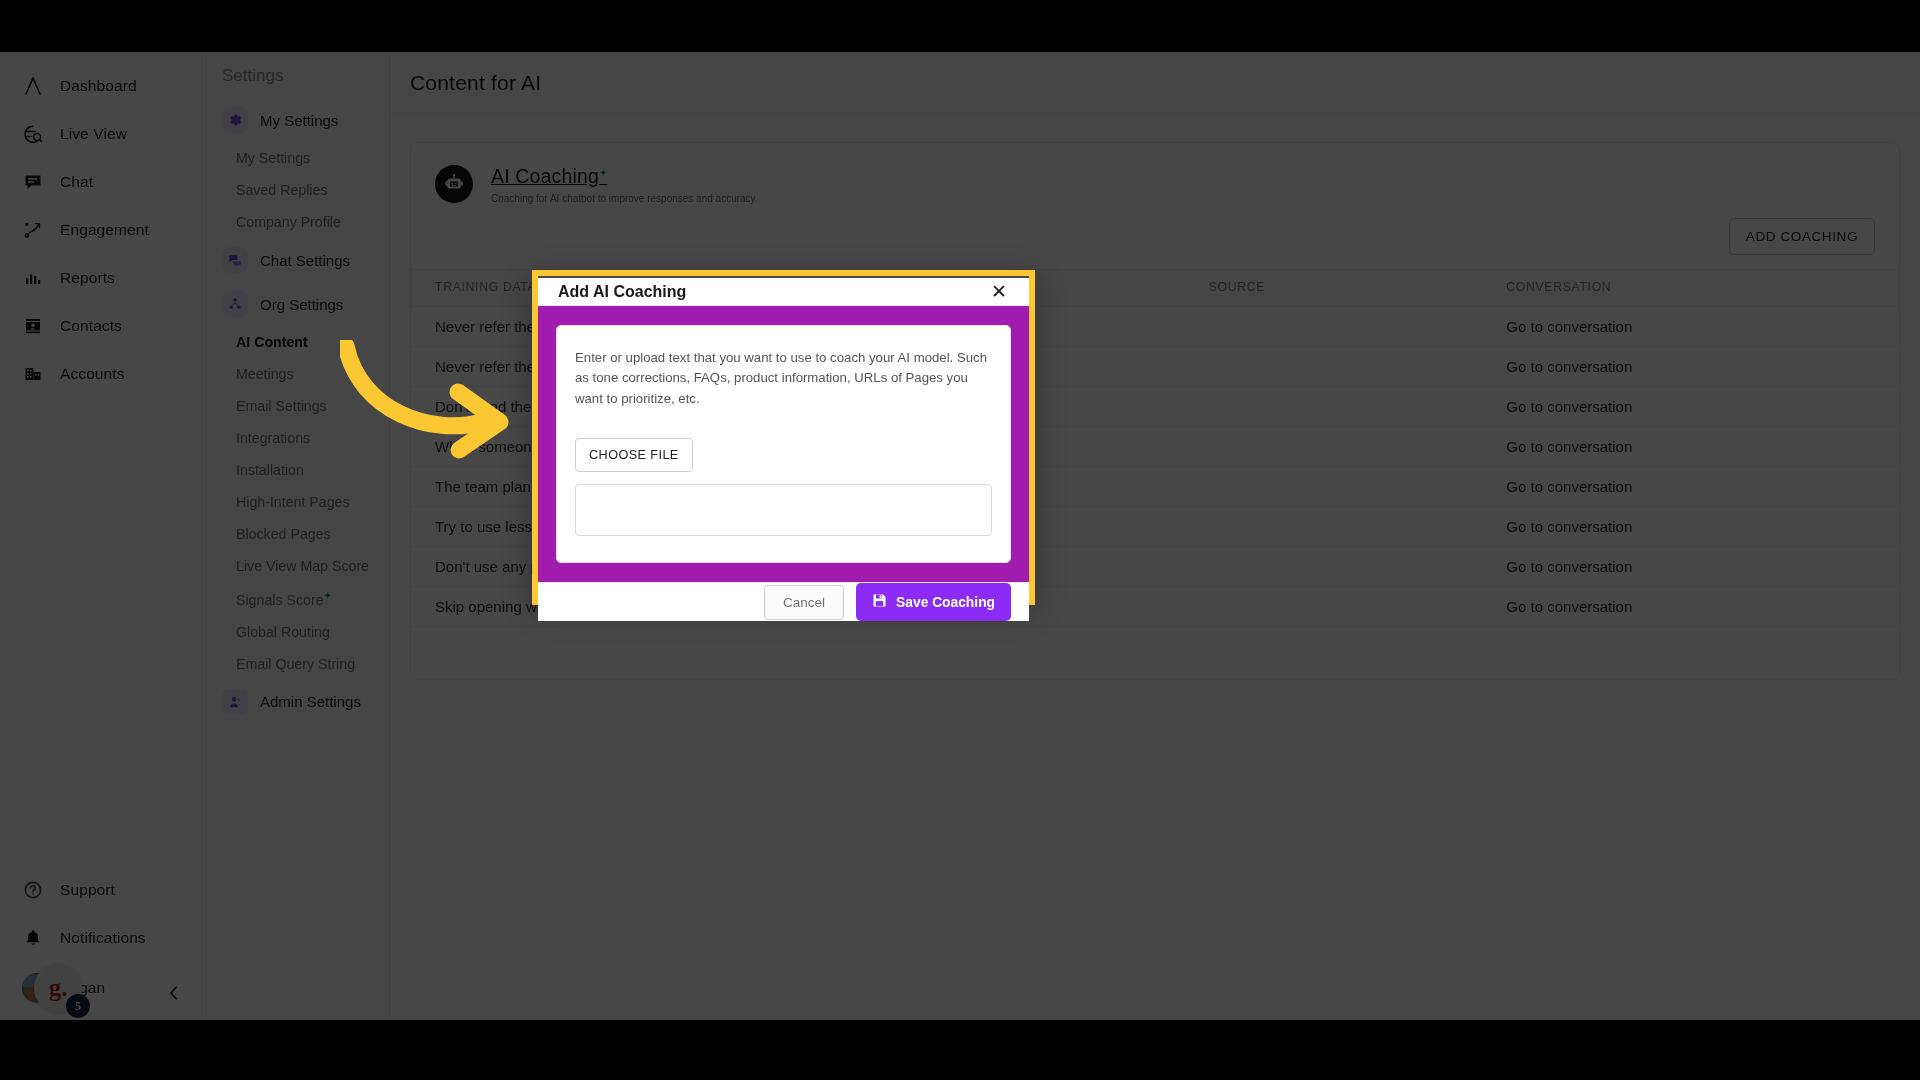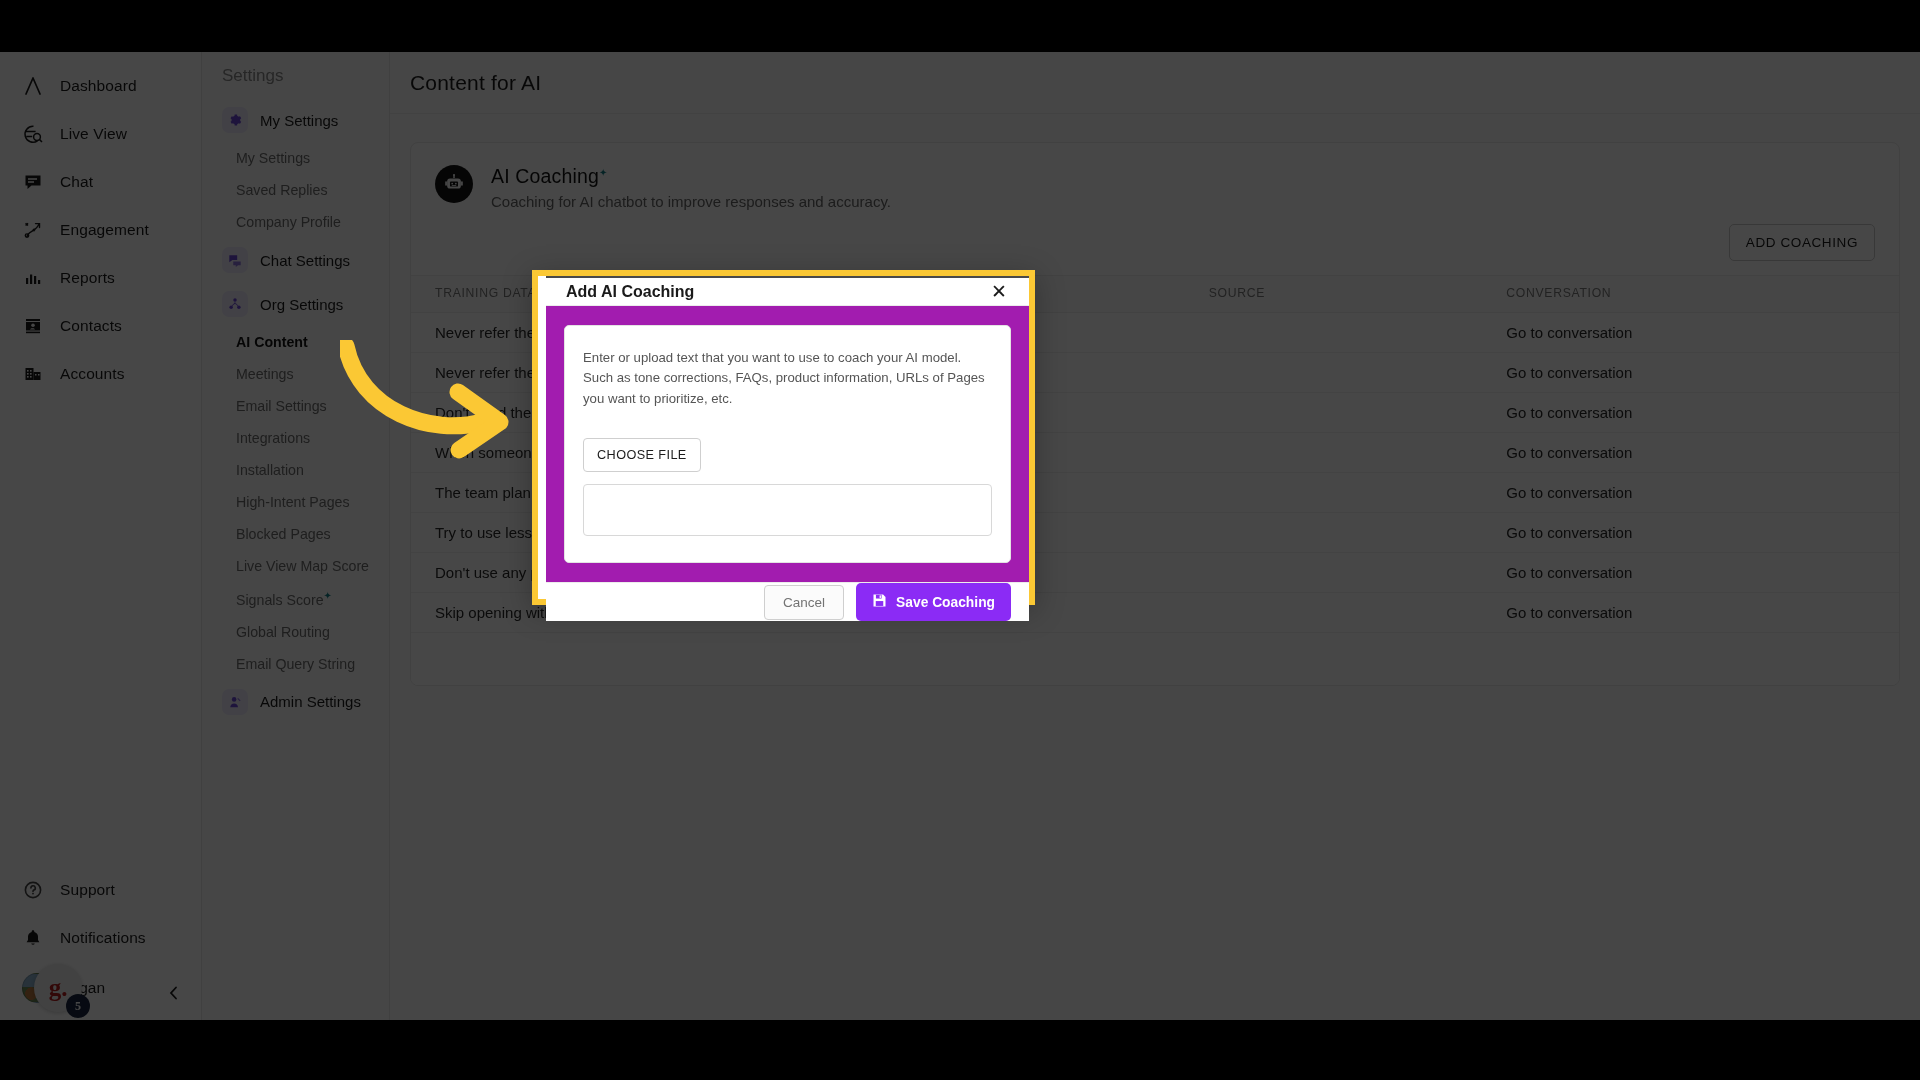--- a/index.html
+++ b/index.html
@@ -149,22 +149,22 @@
     border-radius: 8px;
     overflow: hidden;
   }
   .card-top { display: flex; align-items: flex-start; gap: 18px; padding: 22px 24px 6px 24px; }
   .bot-badge {
     width: 38px; height: 38px; border-radius: 50%;
     background: #141414; color: #fff;
     display: flex; align-items: center; justify-content: center;
     flex: 0 0 38px;
   }
-  .card-title { font-size: 19.5px; color: #141414; font-weight: 400; letter-spacing: .15px; }
-  .card-sub { font-size: 15px; color: #666; margin-top: 5px; }
+  .card-title { font-size: 19.5px; color: #141414; font-weight: 400; letter-spacing: .15px; text-decoration: underline; }
+  .card-sub { font-size: 10px; color: #666; margin-top: 5px; }
 
   .card-actions { display: flex; justify-content: flex-end; padding: 8px 24px 14px 24px; }
   .btn-outline {
     border: 1px solid #c9c9c9; background: #fff; color: #1c1c1c;
     border-radius: 5px; padding: 10px 16px;
     font-size: 13.5px; letter-spacing: .6px; cursor: pointer;
     font-family: "Liberation Sans", sans-serif;
   }
 
   table.tbl { width: 100%; border-collapse: collapse; }
@@ -198,21 +198,20 @@
   
   .modal-frame {
     position: absolute;
     left: 532px; top: 270px;
     width: 503px; height: 335px;
     border: 6px solid #FBC834;
     background: #fff;
     z-index: 70;
     display: flex; flex-direction: column;
     box-shadow: 0 6px 28px rgba(0,0,0,.28);
-    padding-left: 8px;
   }
   .modal-head {
     height: 55px; display: flex; align-items: center; justify-content: space-between;
     padding: 0 18px 0 20px;
     border-bottom: 1px solid #ececec;
     background: #fff;
     border-top: 2px solid #4a4a4a;
   }
   .modal-title { font-size: 16px; font-weight: bold; color: #1a1a1a; }
   .modal-close { font-size: 19px; color: #1a1a1a; cursor: pointer; line-height: 1; padding: 4px; }

